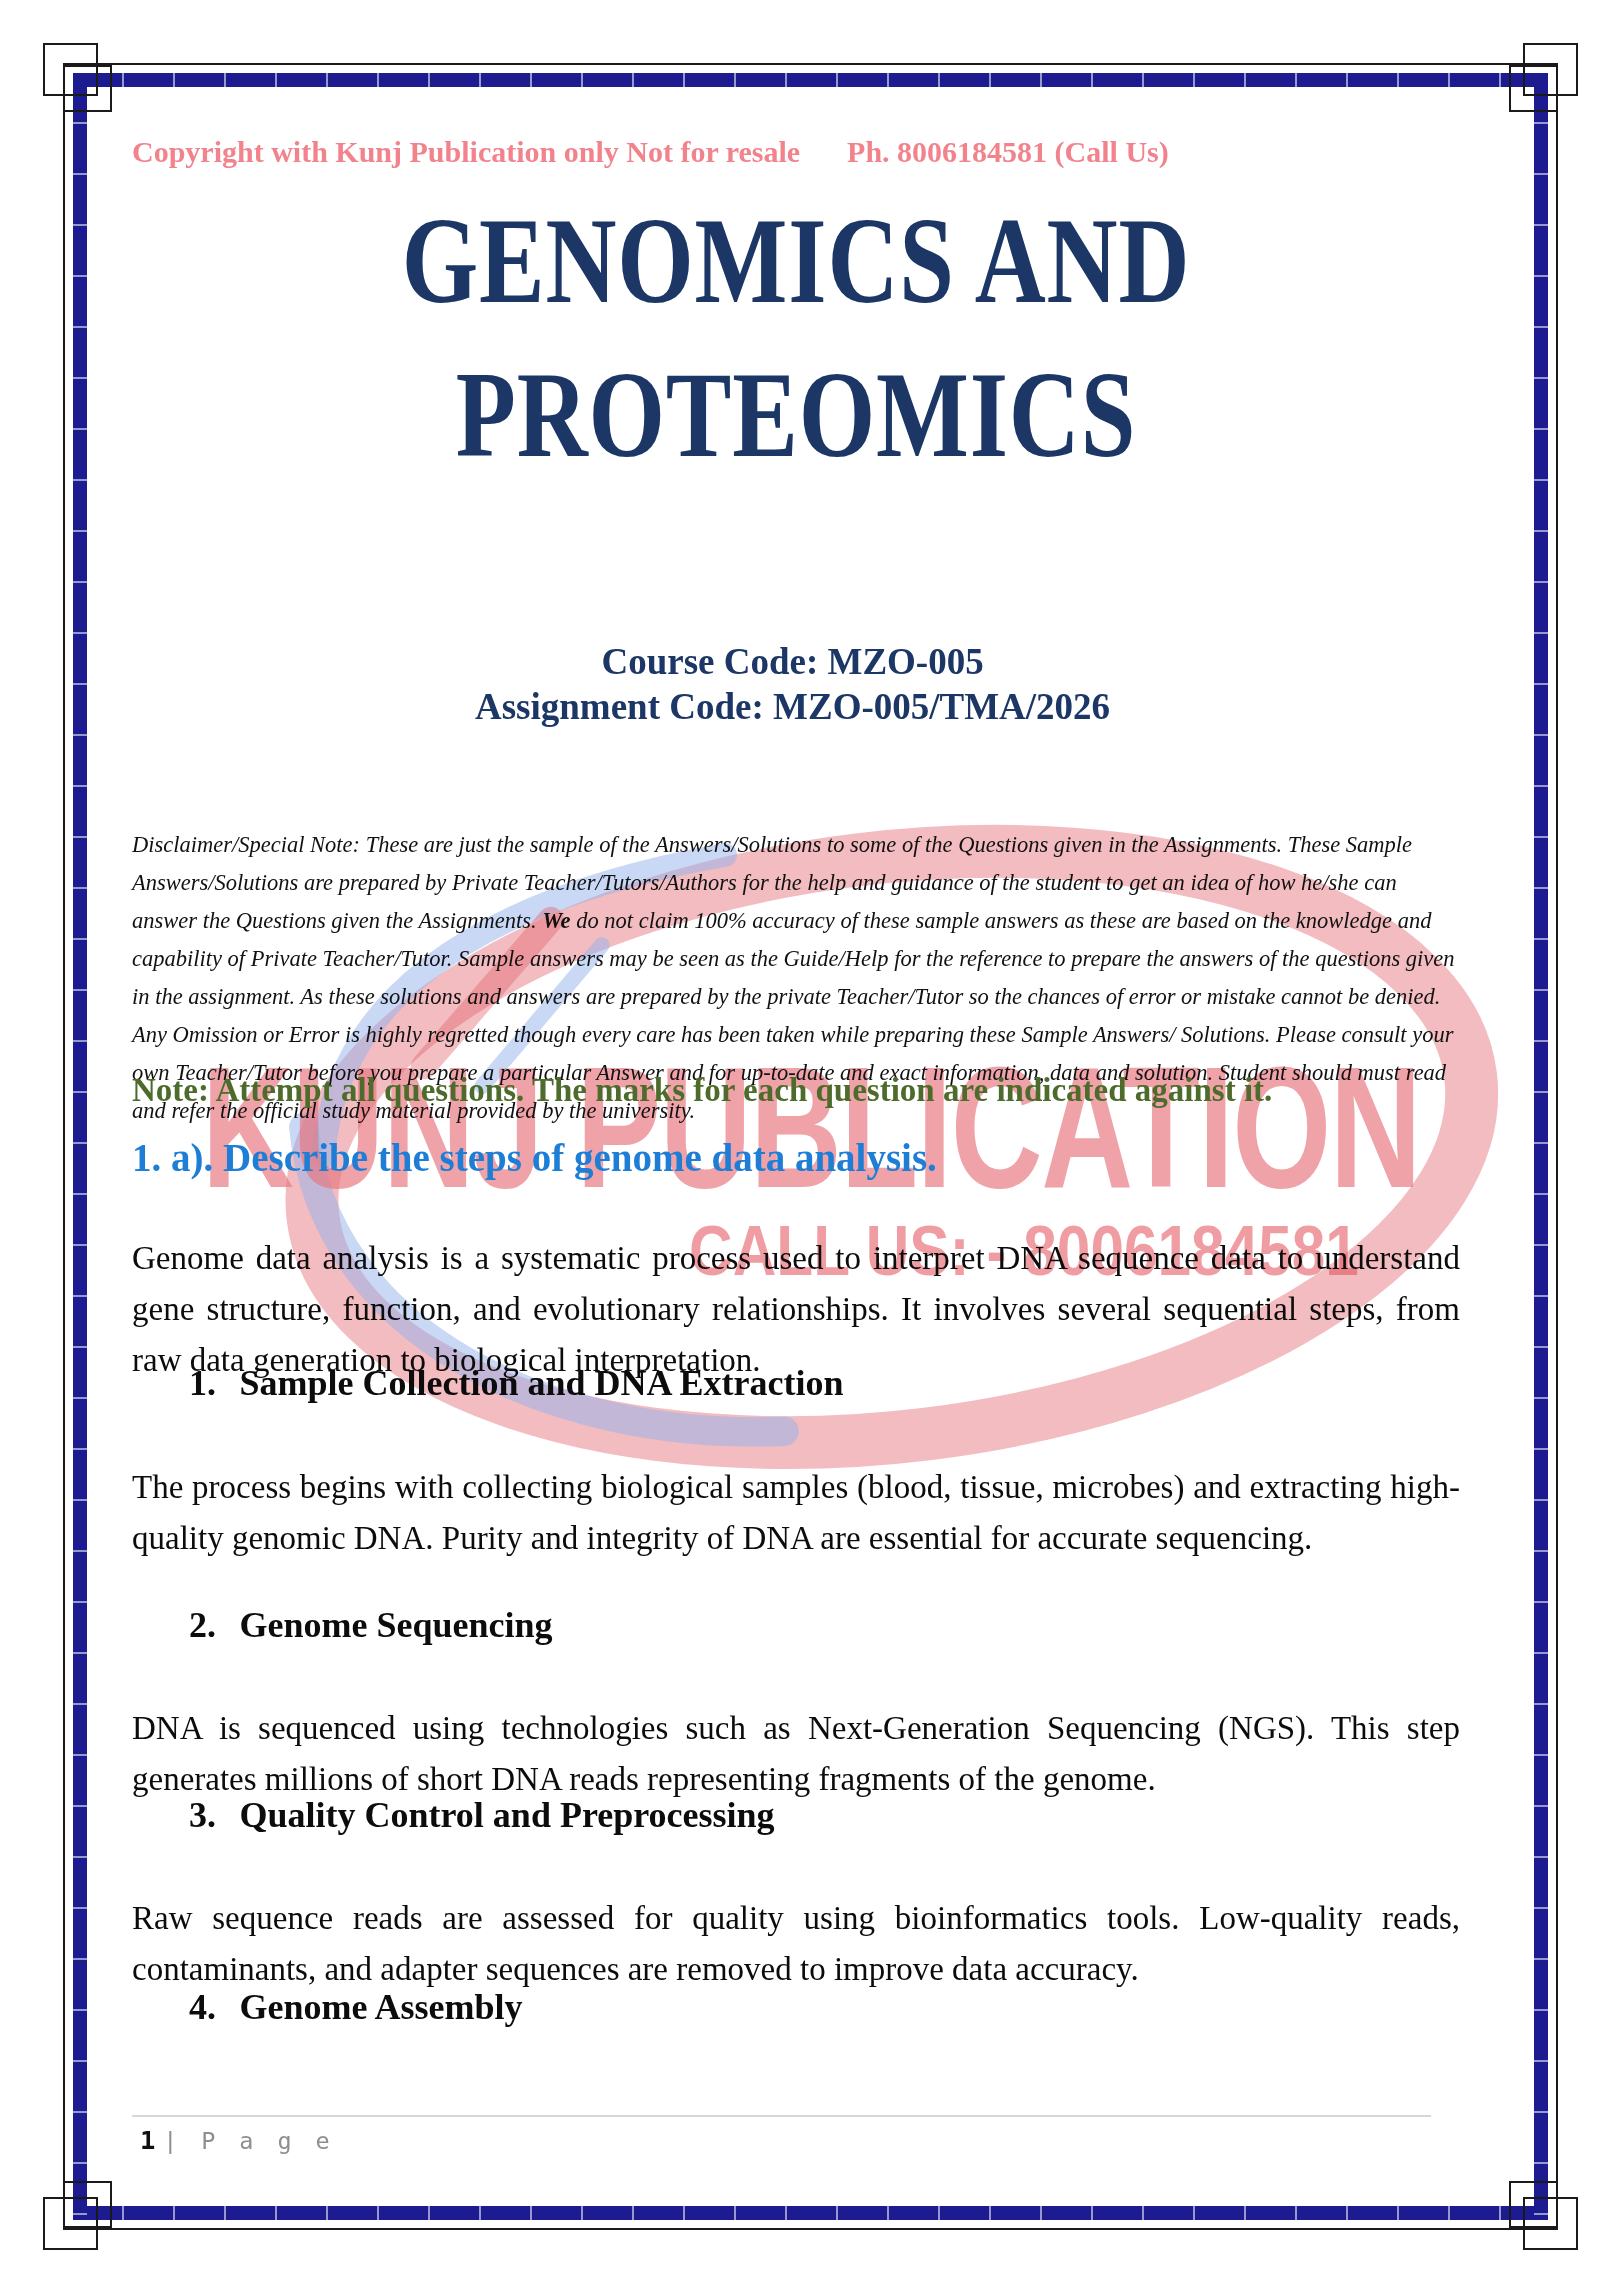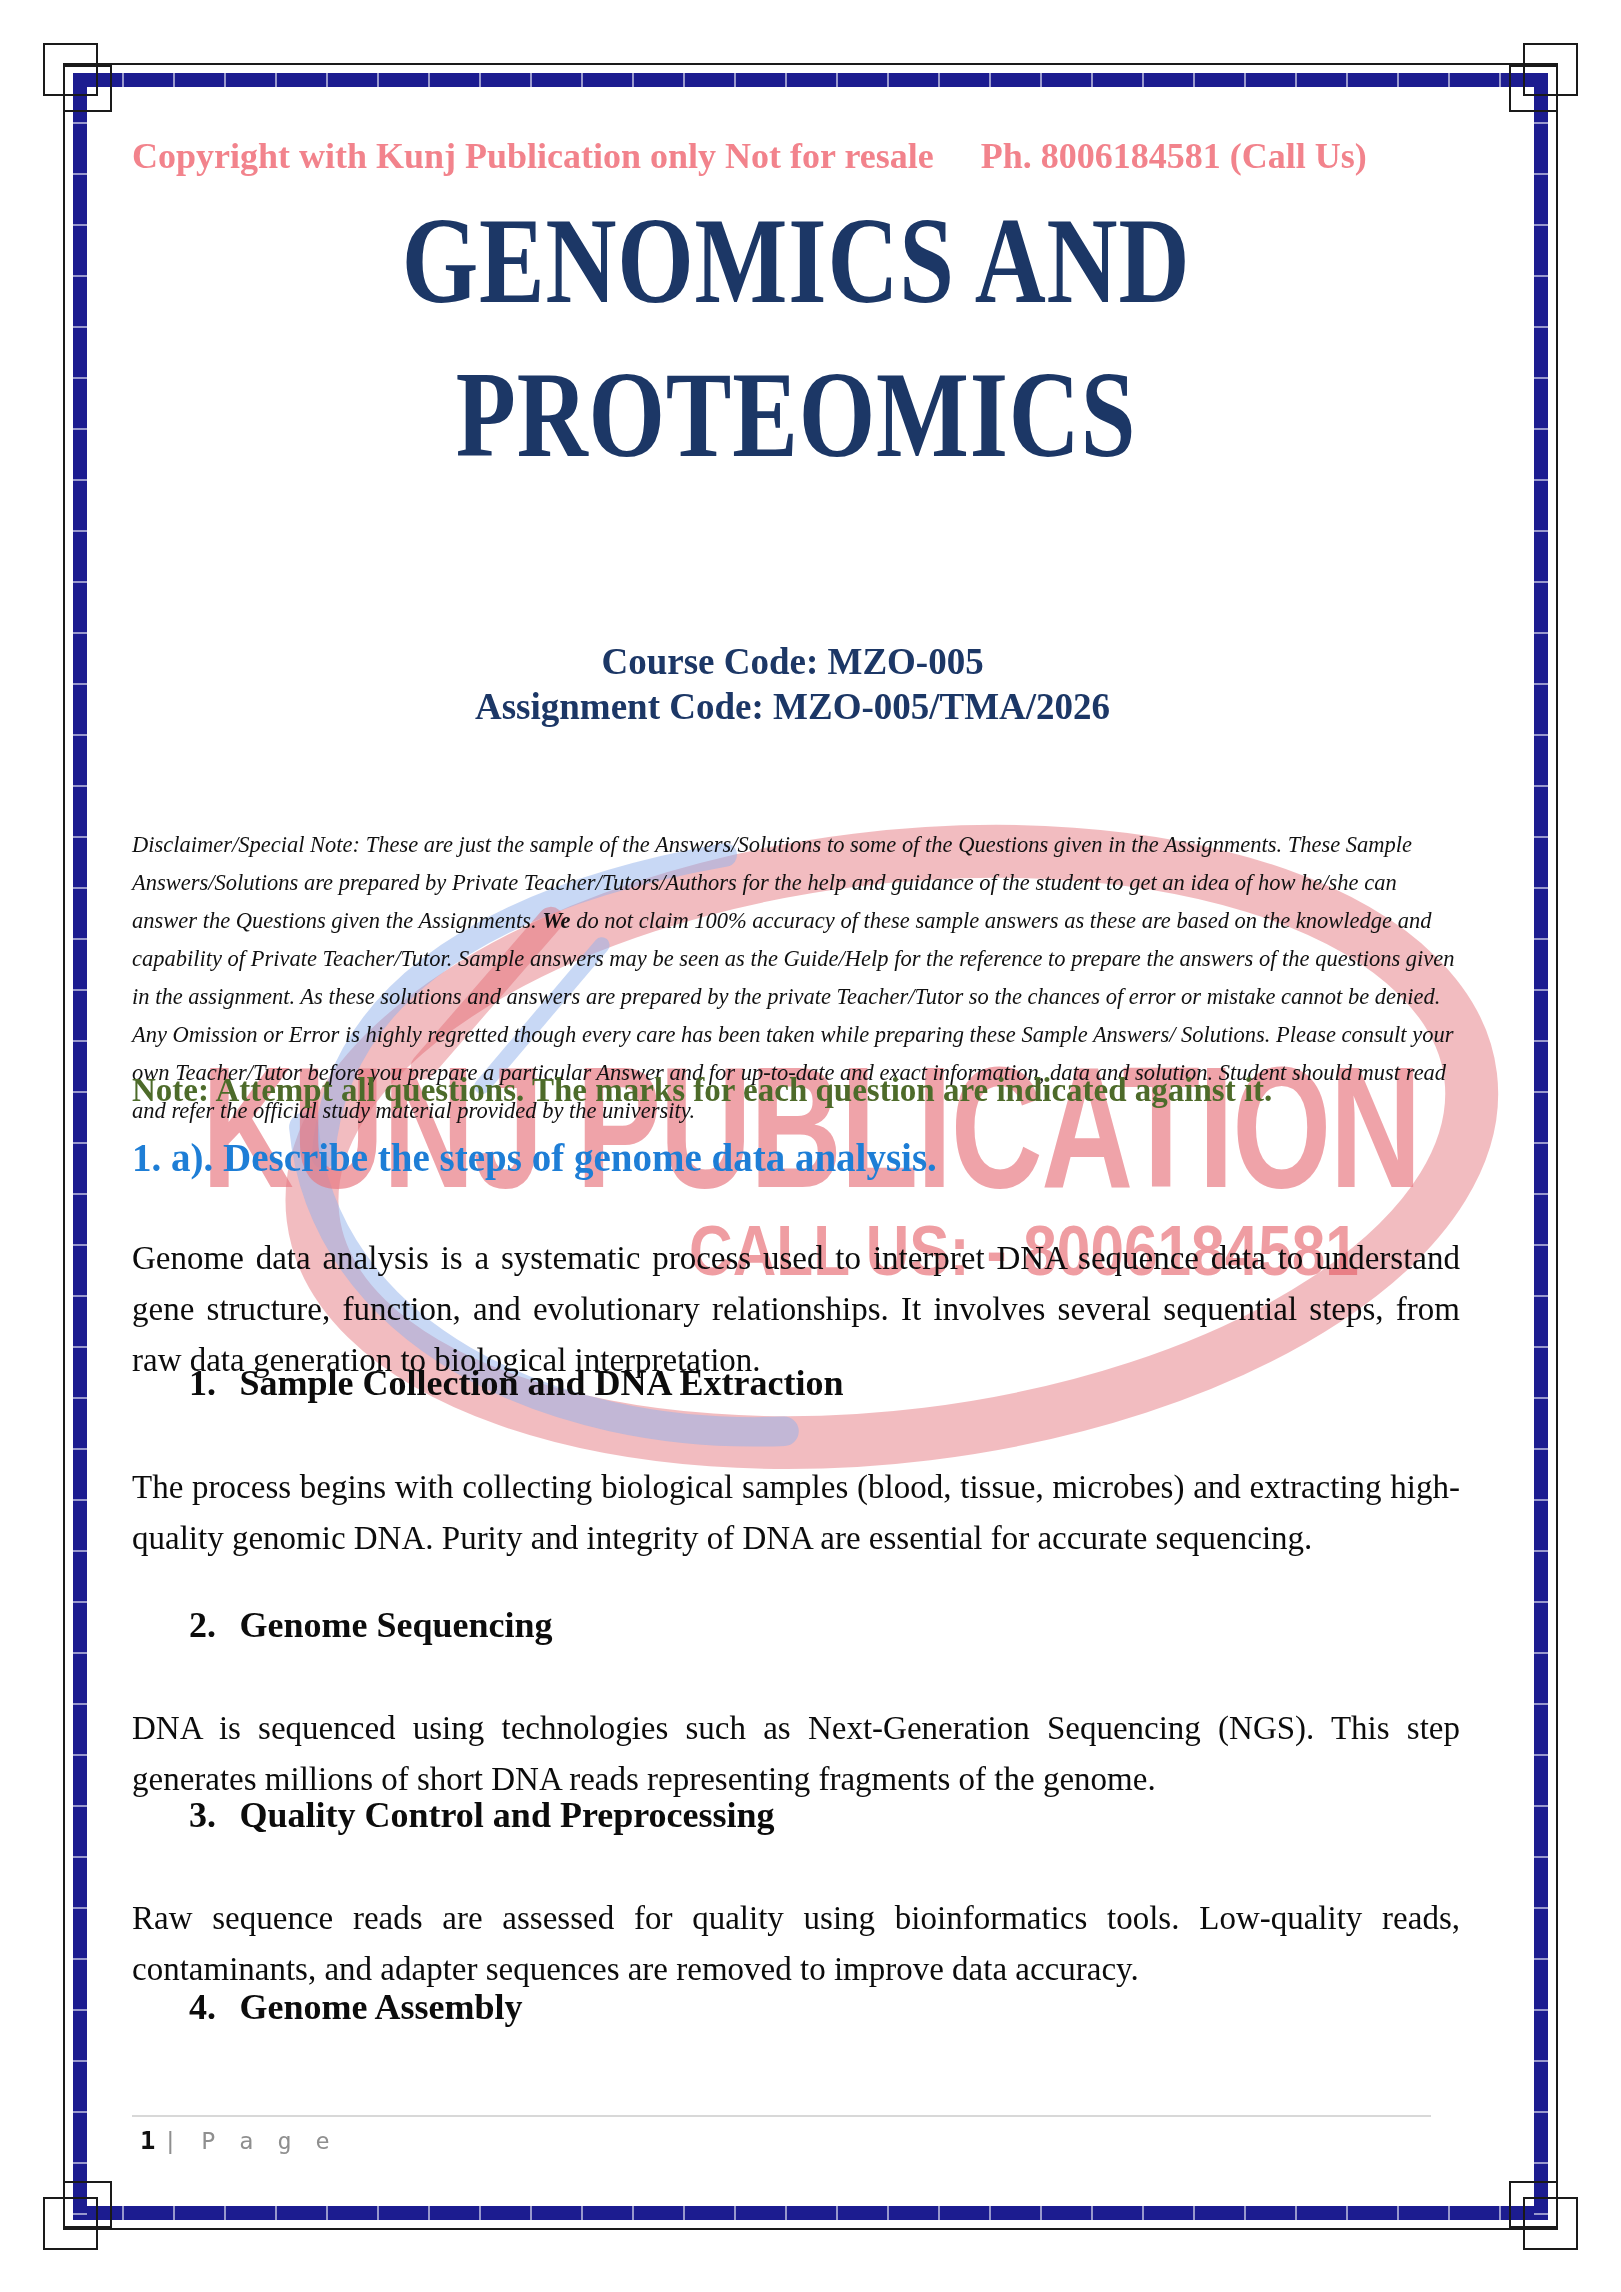--- a/index.html
+++ b/index.html
@@ -32,21 +32,21 @@
       font-family:"Liberation Sans", sans-serif;font-weight:bold;font-size:172px;line-height:1;
       letter-spacing:-2px;color:rgba(231,120,128,.68);pointer-events:none;}
   .wm-call{position:absolute;top:1215px;left:1024px;transform:translateX(-50%) scaleX(.85);
       transform-origin:center top;white-space:nowrap;z-index:1;
       font-family:"Liberation Sans", sans-serif;font-weight:bold;font-size:71px;line-height:1;
       color:rgba(226,76,86,.55);pointer-events:none;}
 
   
   .content{position:absolute;left:132px;top:0;width:1328px;z-index:2;}
   .copyright{position:absolute;top:135px;left:0;display:flex;gap:47px;
-      font-weight:bold;font-size:36px;color:#f2838c;white-space:nowrap;}
+      font-weight:bold;font-size:30px;color:#f2838c;white-space:nowrap;}
   .doc-title{position:absolute;top:184px;left:0;width:100%;text-align:center;
       color:#1c3766;font-weight:bold;font-size:123px;line-height:154px;letter-spacing:1px;}
   .doc-title .tline{display:block;transform:scaleX(.8);}
   .course{position:absolute;top:639px;left:0;width:100%;text-align:center;padding-right:6.9px;
       box-sizing:border-box;color:#1c3766;font-weight:bold;font-size:37px;line-height:45px;}
   .disclaimer{position:absolute;top:826px;left:0;width:100%;
       font-style:italic;font-size:22.5px;line-height:38px;color:#111;}
   .disclaimer b{font-style:italic;}
   .note-line{position:absolute;top:1072px;left:0;width:100%;
       font-weight:bold;font-size:33px;color:#4d6b2a;}

